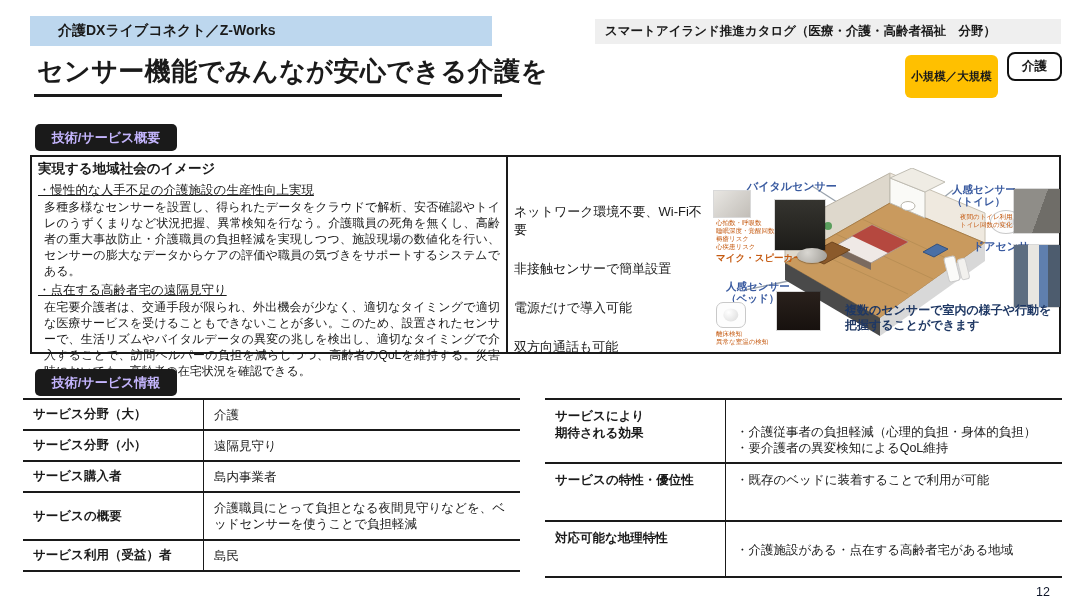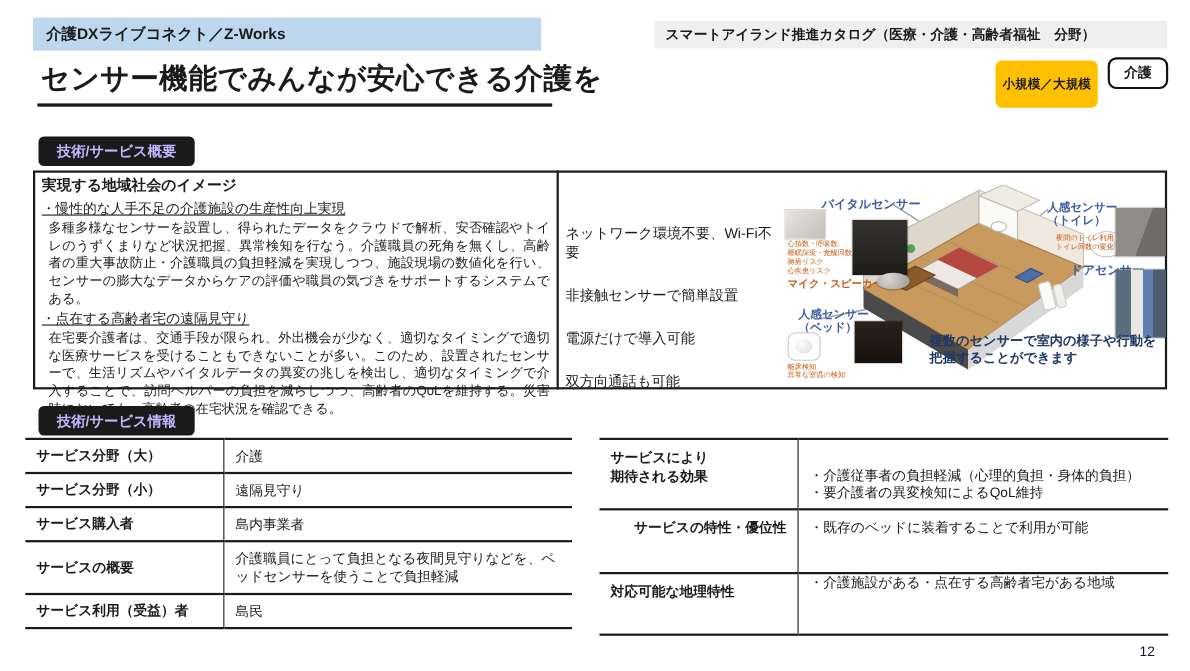--- a/index.html
+++ b/index.html
@@ -3,21 +3,21 @@
 <meta charset="utf-8">
 <style>
   html,body{margin:0;padding:0;background:#fff;}
   #page{
     position:relative;width:1082px;height:610px;overflow:hidden;background:#ffffff;
     font-family:"Liberation Sans","DejaVu Sans",sans-serif;color:#1a1a1a;
   }
   .abs{position:absolute;}
   
   .proj-banner{left:30px;top:16px;width:462px;height:30px;background:#BDD7EE;
-    display:flex;align-items:center;padding-left:12px;box-sizing:border-box;
+    display:flex;align-items:center;padding-left:28px;box-sizing:border-box;
     font-weight:bold;font-size:14px;}
   .catalog-bar{left:595px;top:19px;width:466px;height:25px;background:#efefef;
     display:flex;align-items:center;padding-left:10px;box-sizing:border-box;
     font-weight:bold;font-size:12.5px;}
   .main-title{left:37px;top:54px;font-size:26px;font-weight:bold;letter-spacing:.5px;}
   .title-rule{left:34px;top:94px;width:468px;height:3px;background:#1a1a1a;}
   .badge-scale{left:905px;top:55px;width:93px;height:43px;background:#FFC000;border-radius:6px;
     display:flex;align-items:center;justify-content:center;font-weight:bold;font-size:11.5px;}
   .badge-cat{left:1007px;top:52px;width:55px;height:29px;background:#fff;border:2.5px solid #111;
     border-radius:8px;display:flex;align-items:center;justify-content:center;
@@ -187,25 +187,25 @@
 
   <table class="abs info-tbl" style="left:545px;top:398px;width:517px;">
     <tbody>
         <tr style="height:58px;">
       <td class="lbl" style="vertical-align:top;padding-top:8px;">サービスにより
 期待される効果</td>
       <td class="val" style="vertical-align:top;padding-top:24px;">・介護従事者の負担軽減（心理的負担・身体的負担）
 ・要介護者の異変検知によるQoL維持</td>
     </tr>
     <tr style="height:58px;">
-      <td class="lbl" style="vertical-align:top;padding-top:8px;text-align:right;">サービスの特性・優位性</td>
+      <td class="lbl" style="vertical-align:top;padding-top:8px;">サービスの特性・優位性</td>
       <td class="val" style="vertical-align:top;padding-top:8px;">・既存のベッドに装着することで利用が可能</td>
     </tr>
     <tr style="height:56px;">
       <td class="lbl" style="vertical-align:top;padding-top:8px;">対応可能な地理特性</td>
-      <td class="val" style="vertical-align:top;padding-top:0;">・介護施設がある・点在する高齢者宅がある地域</td>
+      <td class="val" style="vertical-align:top;padding-top:20px;">・介護施設がある・点在する高齢者宅がある地域</td>
     </tr>
   </tbody>
     </table>
 
   <div class="abs page-num">12</div>
 
 </div>
 
 </body></html>

